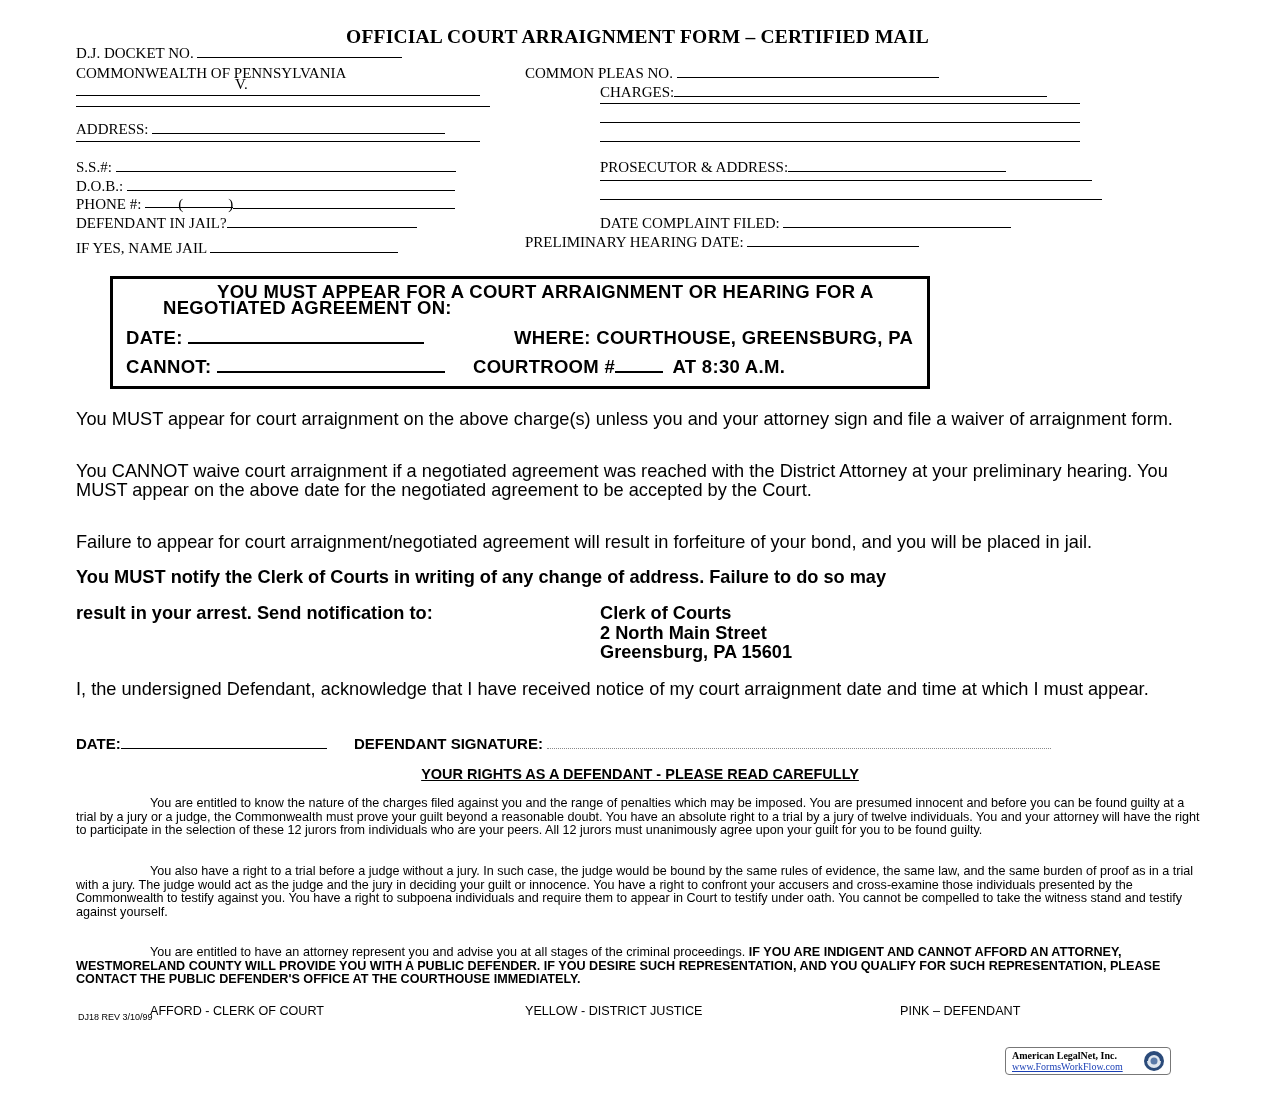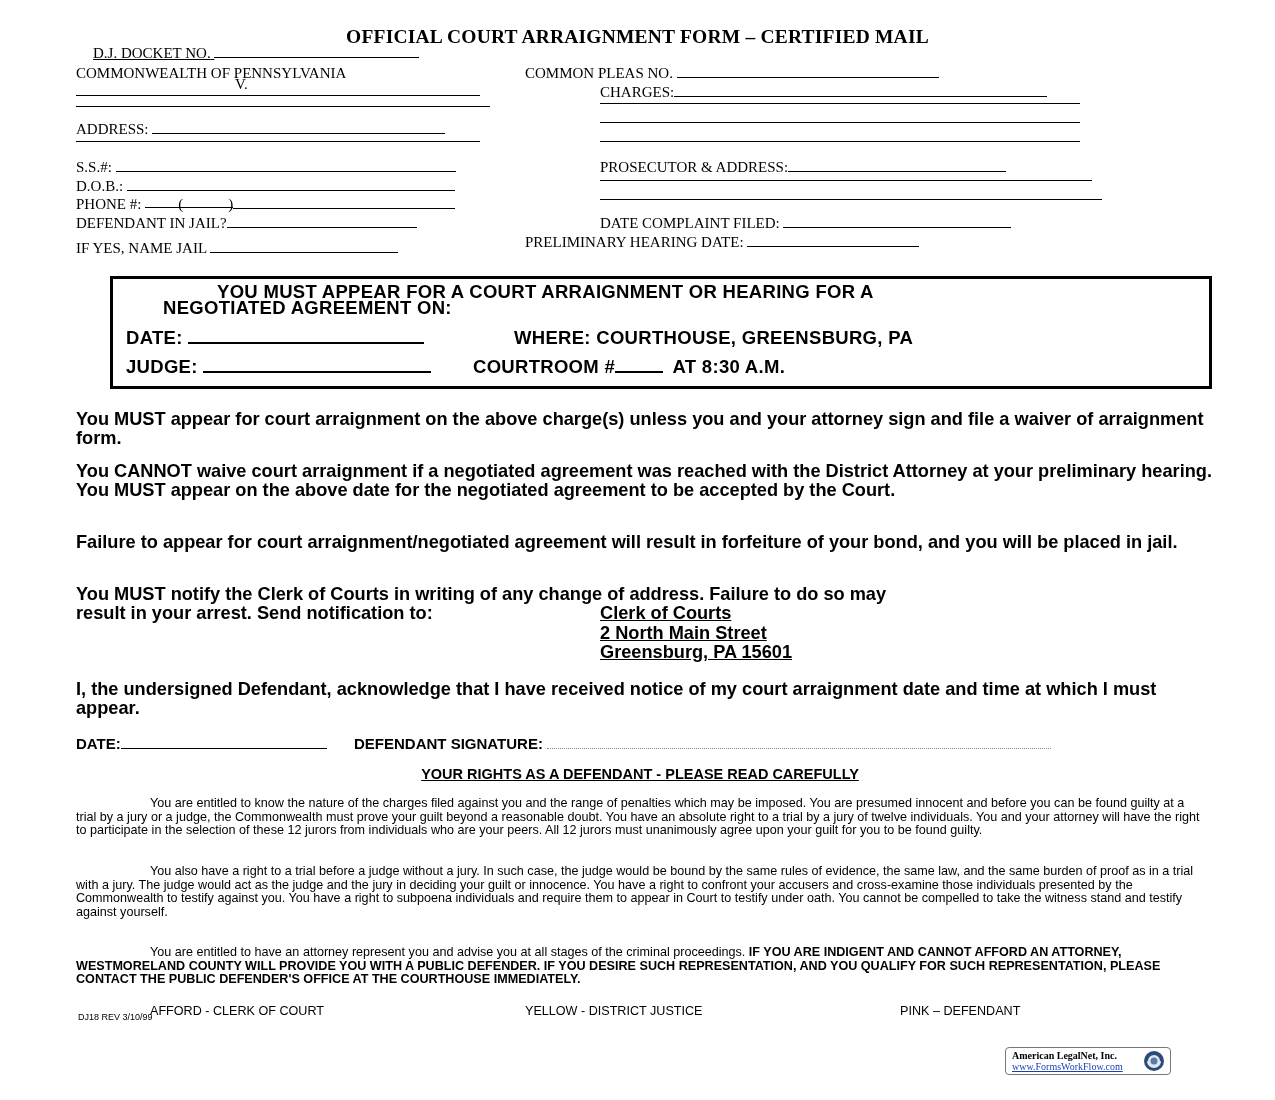--- a/index.html
+++ b/index.html
@@ -6,24 +6,24 @@
     body { width: 1275px; height: 1100px; position: relative; overflow: hidden; color: #000; }
     .abs { position: absolute; white-space: nowrap; }
     .serif { font-family: "Liberation Serif", "DejaVu Serif", serif; }
 
     #title { left: 0; width: 1275px; top: 26px; text-align: center; font-size: 19.5px; font-weight: bold; letter-spacing: 0.2px; }
 
     .hdr { font-size: 15px; line-height: 18px; }
     .blank { display: inline-block; border-bottom: 1.3px solid #000; height: 12px; vertical-align: baseline; }
     .rule { position: absolute; border-bottom: 1.3px solid #000; height: 0; }
 
-    #appear-box { position: absolute; left: 110px; top: 276px; width: 1102px; height: 113px; border: 3px solid #000; box-sizing: border-box; }
+    #appear-box { position: absolute; left: 110px; top: 276px; width: 820px; height: 113px; border: 3px solid #000; box-sizing: border-box; }
     .boxtxt { font-family: "Liberation Sans", sans-serif; font-weight: bold; font-size: 18.5px; letter-spacing: 0.3px; }
 
-    .para { position: absolute; left: 76px; width: 1140px; font-family: "Liberation Sans", sans-serif; font-weight: bold; font-size: 18.2px; line-height: 19px; white-space: normal; }
+    .para { position: absolute; left: 76px; width: 1140px; font-family: "Liberation Sans", sans-serif; font-weight: normal; font-size: 18.2px; line-height: 19px; white-space: normal; }
     .addr { position: absolute; left: 600px; font-family: "Liberation Sans", sans-serif; font-weight: bold; font-size: 18.2px; line-height: 19.5px; }
 
     .sig { font-family: "Liberation Sans", sans-serif; font-weight: bold; font-size: 15px; }
 
     #rights-heading { left: 0; width: 1280px; top: 766px; text-align: center; font-family: "Liberation Sans", sans-serif; font-weight: bold; font-size: 14.5px; text-decoration: underline; }
 
     .small { position: absolute; left: 76px; width: 1130px; font-family: "Liberation Sans", sans-serif; font-size: 12.6px; line-height: 13.6px; white-space: normal; }
     .small .indent { display: inline-block; width: 74px; }
     .small b { font-weight: bold; }
 
@@ -33,21 +33,21 @@
     #logo { position: absolute; left: 1005px; top: 1047px; width: 166px; height: 28px; border: 1px solid #777; border-radius: 4px; box-sizing: border-box; background: #fff; }
     #logo .l1 { position: absolute; left: 6px; top: 2px; font-family: "Liberation Serif", serif; font-weight: bold; font-size: 10px; }
     #logo .l2 { position: absolute; left: 6px; top: 13px; font-family: "Liberation Serif", serif; font-size: 10px; color: #1a3fb5; text-decoration: underline; }
     #logo .globe { position: absolute; right: 5px; top: 2px; width: 22px; height: 22px; }
   </style>
 </head>
 <body>
 
 <div id="title" class="abs serif">OFFICIAL COURT ARRAIGNMENT FORM – CERTIFIED MAIL</div>
 
-<div class="abs serif hdr" style="left:93px; top:44px;text-decoration:underline;">
+<div class="abs serif hdr" style="left:76px; top:44px;">
   <span>D.J. DOCKET NO.</span>
   <span class="blank" style="width:205px;"></span>
 </div>
 <div class="abs serif hdr" style="left:76px; top:64px;">COMMONWEALTH OF PENNSYLVANIA</div>
 <div class="abs serif hdr" style="left:235px; top:75px;">V.</div>
 <div class="rule" style="left:76px; top:95px; width:404px;"></div>
 <div class="rule" style="left:76px; top:106px; width:414px;"></div>
 <div class="abs serif hdr" style="left:76px; top:120px;">
   <span>ADDRESS:</span>
   <span class="blank" style="width:293px;"></span>
@@ -99,36 +99,36 @@
 
 <div id="appear-box">
   <div class="abs boxtxt" style="left:104px; top:4px; line-height:17px;">YOU MUST APPEAR FOR A COURT ARRAIGNMENT OR HEARING FOR A</div>
   <div class="abs boxtxt" style="left:50px; top:20px; line-height:17px;">NEGOTIATED AGREEMENT ON:</div>
   <div class="abs boxtxt" style="left:13px; top:48px;">
     <span>DATE:</span>
     <span class="blank" style="width:236px; height:14px; border-bottom-width:2px;"></span>
   </div>
   <div class="abs boxtxt" style="left:355px; top:48px;margin-left:46px;">WHERE: COURTHOUSE, GREENSBURG, PA</div>
   <div class="abs boxtxt" style="left:13px; top:77px;">
-    <span>JUDGE:</span>
+    <span>CANNOT:</span>
     <span class="blank" style="width:228px; height:14px; border-bottom-width:2px;"></span>
   </div>
   <div class="abs boxtxt" style="left:360px; top:77px;">
     <span>COURTROOM #</span><span class="blank" style="width:48px; height:14px; border-bottom-width:2px;"></span>
     <span style="margin-left:4px;">AT 8:30 A.M.</span>
   </div>
 </div>
 
 <div class="para" style="top:410px;">You  MUST appear for court arraignment on the above charge(s) unless you and your attorney sign and file a waiver of arraignment form.</div>
 <div class="para" style="top:462px;">You CANNOT waive court arraignment if a negotiated agreement was reached with the District Attorney at your preliminary hearing.  You MUST appear on the above date for the negotiated agreement to be accepted by the Court.</div>
 <div class="para" style="top:533px;">Failure to appear for court arraignment/negotiated agreement will result in forfeiture of your bond, and you will be placed in jail.</div>
 
-<div class="abs" style="left:76px; top:585px; font-family:'Liberation Sans',sans-serif; font-weight:bold; font-size:18.2px; line-height:19px;">You MUST notify the Clerk of Courts in writing of any change of address.  Failure to do so may</div>
+<div class="abs" style="left:76px; top:568px; font-family:'Liberation Sans',sans-serif; font-weight:bold; font-size:18.2px; line-height:19px;">You MUST notify the Clerk of Courts in writing of any change of address.  Failure to do so may</div>
 <div class="abs" style="left:76px; top:604px; font-family:'Liberation Sans',sans-serif; font-weight:bold; font-size:18.2px; line-height:19px;text-align:right;">result in your arrest.  Send notification to:</div>
-<div class="addr" style="top:604px;text-decoration:underline;">
+<div class="addr" style="top:604px;">
   <div>Clerk of Courts</div>
   <div>2 North Main Street</div>
   <div>Greensburg, PA  15601</div>
 </div>
 
 <div class="para" style="top:680px;">I, the undersigned Defendant, acknowledge that I have received notice of my court arraignment date and time at which I must appear.</div>
 
 <div class="abs sig" style="left:76px; top:735px;">
   <span>DATE:</span><span class="blank" style="width:206px; height:11px;"></span>
 </div>

